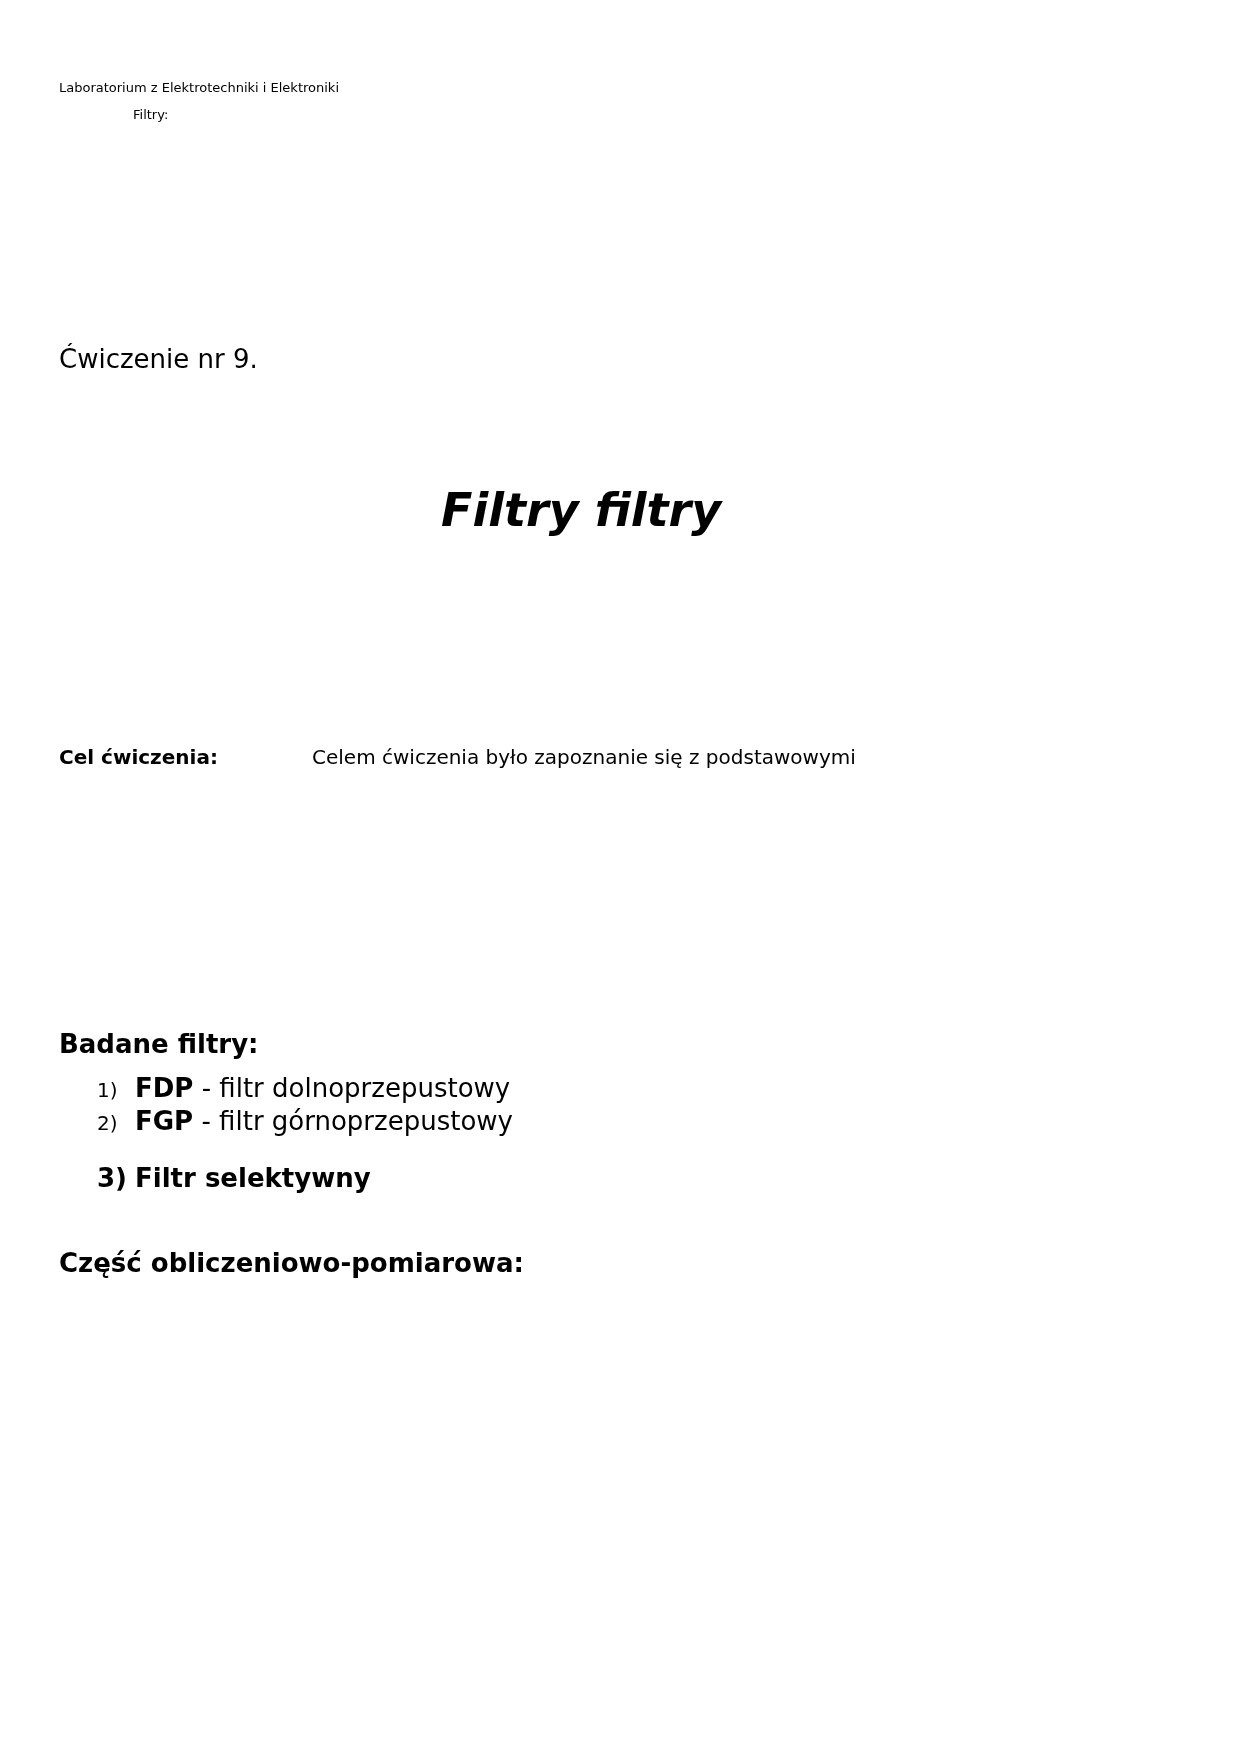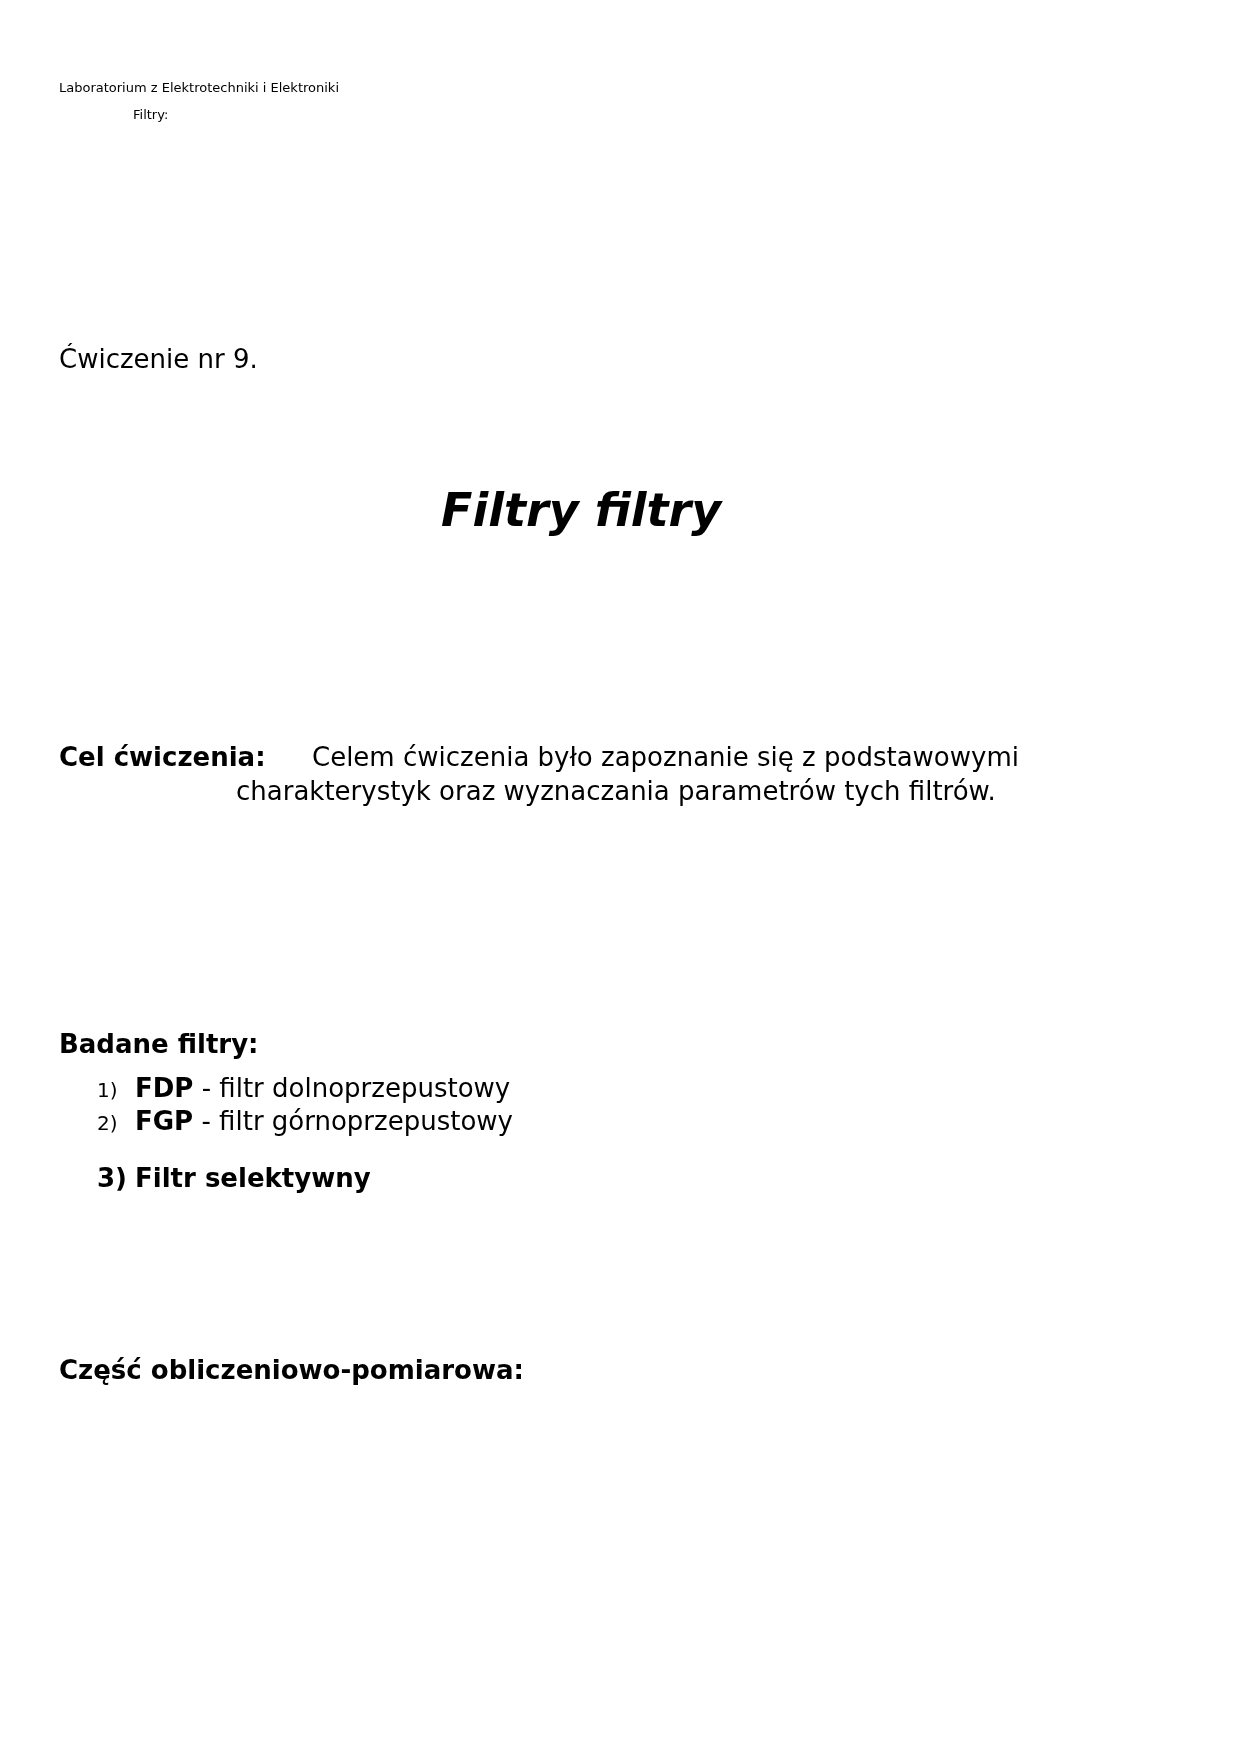--- a/index.html
+++ b/index.html
@@ -6,46 +6,45 @@
     body {
       width: 1240px; height: 1754px; position: relative; overflow: hidden;
       font-family: "DejaVu Sans", sans-serif; color: #000;
     }
     .abs { position: absolute; white-space: nowrap; }
     .hdr { font-size: 13px; }
     #lab { left: 59px; top: 80px; }
     #ocena { left: 133px; top: 107px; }
     #cw { left: 59px; top: 344px; font-size: 26px; }
     #title { left: 441px; top: 483px; font-size: 46px; font-weight: bold; font-style: italic; }
-    .body { font-size: 26px; line-height: 34px; }
+    .body { font-size: 20px; line-height: 34px; }
     #cel-label { left: 59px; top: 740px; font-weight: bold; }
     #cel-first { left: 312px; top: 740px; }
     #cel-rest { left: 236px; top: 774px; }
     #cel-rest div { height: 34px; }
     #badane { left: 59px; top: 1029px; font-size: 26px; font-weight: bold; }
     .li { left: 97px; font-size: 26px; }
     .num-small { font-size: 20px; display: inline-block; width: 38px; }
     .num-big { font-weight: bold; display: inline-block; width: 38px; }
     .b { font-weight: bold; }
-    #czesc { left: 59px; top: 1355px; font-size: 26px; font-weight: bold; }
+    #czesc { left: 59px; top: 1248px; font-size: 26px; font-weight: bold; }
   </style>
 </head>
 <body>
 
 <div class="abs hdr" id="lab">Laboratorium z Elektrotechniki i Elektroniki</div>
 <div class="abs hdr" id="ocena">Filtry:</div>
 
 <div class="abs" id="cw">Ćwiczenie nr 9.</div>
 
 <div class="abs" id="title">Filtry filtry</div>
 
 <div class="abs body" id="cel-label">Cel ćwiczenia:</div>
 <div class="abs body" id="cel-first">Celem ćwiczenia było zapoznanie się z podstawowymi</div>
 <div class="abs body" id="cel-rest">
-  <div>charakterystyk oraz wyznaczania parametrów tych filtrów.</div>
 </div>
 
 <div class="abs" id="badane">Badane filtry:</div>
 
 <div class="abs li" style="top:1073px;">
   <span class="num-small">1)</span><span class="b">FDP</span><span> - filtr dolnoprzepustowy</span>
 </div>
 <div class="abs li" style="top:1106px;">
   <span class="num-small">2)</span><span class="b">FGP</span><span> - filtr górnoprzepustowy</span>
 </div>

